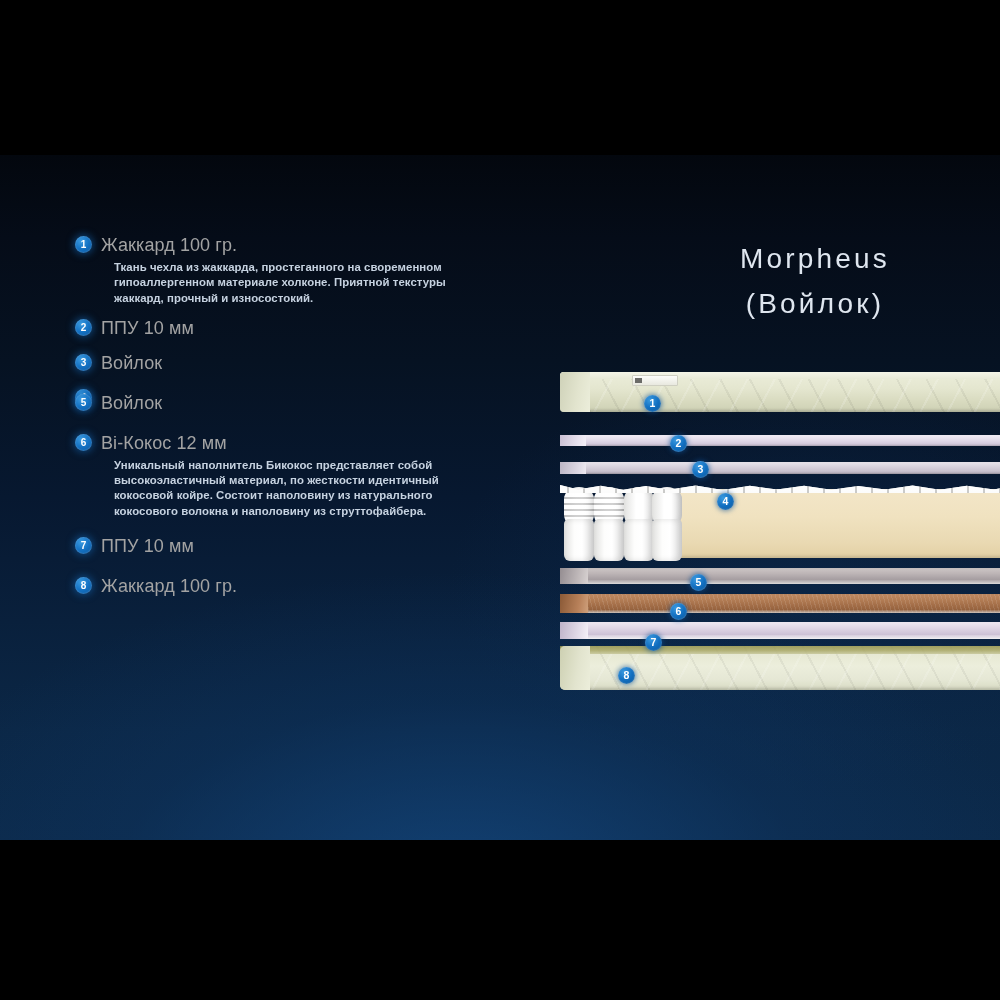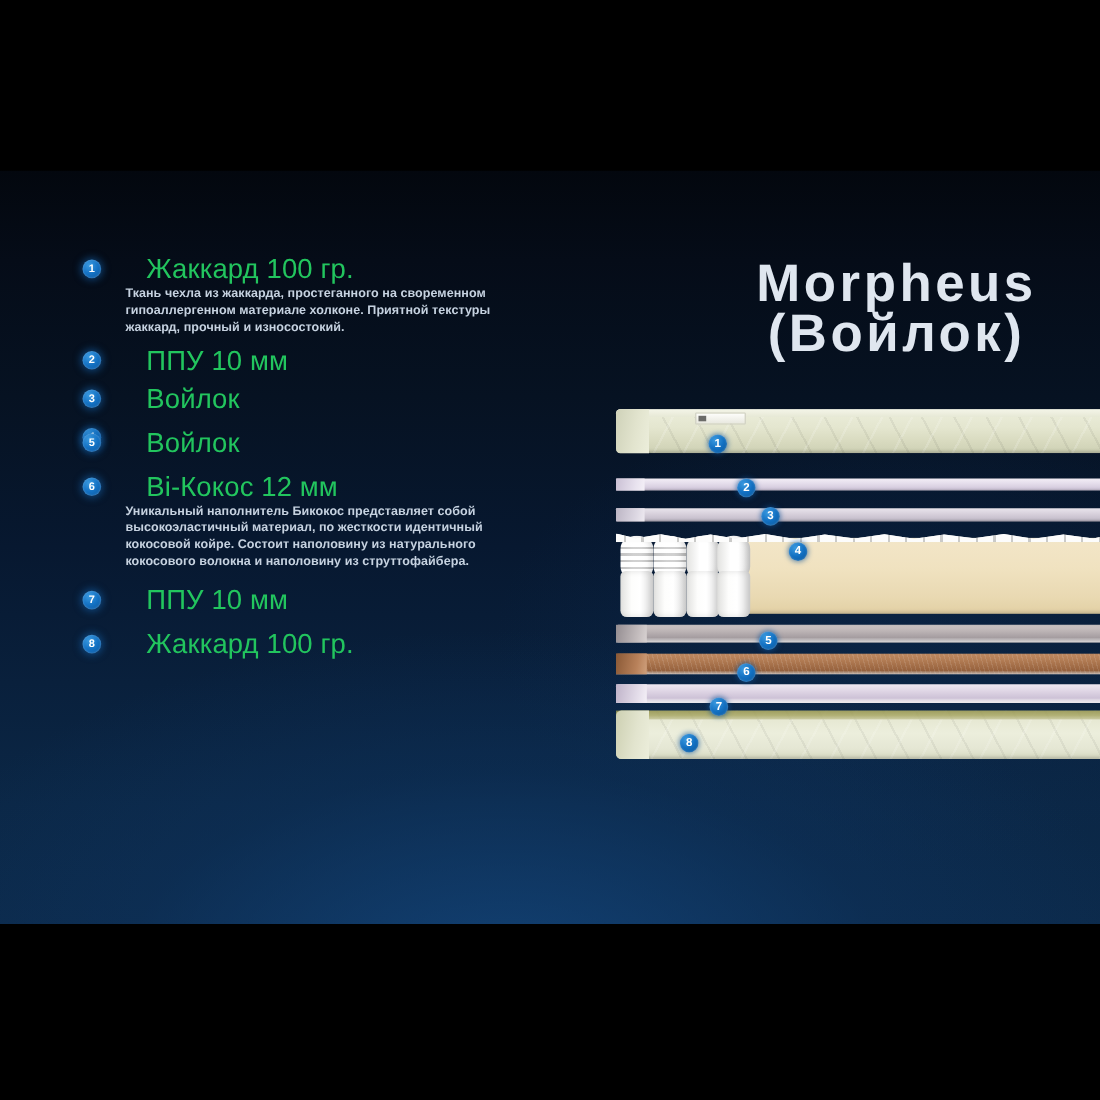--- a/index.html
+++ b/index.html
@@ -26,35 +26,35 @@
   
   #layer-list{position:absolute;left:75px;top:232px;width:420px;}
   .layer-item{position:relative;margin-bottom:2px;}
   .badge{
     position:absolute;left:0;width:17px;height:17px;border-radius:50%;
     background:radial-gradient(circle at 36% 30%, #3a9ae0 0%, #1472c4 48%, #0a549a 100%);
     box-shadow:0 0 7px 2px rgba(18,96,170,.55), inset 0 0 2px rgba(255,255,255,.35);
     color:#fff;font-size:10px;line-height:17px;text-align:center;font-weight:600;
   }
   .layer-head{
-    margin-left:58px;color:#22c55e;font-size:25px;font-weight:400;
+    margin-left:26px;color:#a3a3a3;font-size:18px;font-weight:400;
     letter-spacing:.1px;line-height:26px;white-space:nowrap;
   }
   .layer-body{
     margin-left:39px;color:#c6d2e0;font-size:11.4px;line-height:15.3px;
     letter-spacing:.05px;font-weight:600;max-width:378px;margin-top:2px;
   }
   .b-1 .badge{top:4px;}
   .gap-s{margin-bottom:9px;}
   .gap-m{margin-bottom:14px;}
 
   
   #title{
     position:absolute;left:640px;top:236px;width:350px;text-align:center;
-    color:#dfe6ef;font-size:48px;font-weight:700;letter-spacing:3.2px;line-height:45px;
+    color:#dfe6ef;font-size:28px;font-weight:400;letter-spacing:3.2px;line-height:45px;
   }
   #title .t2{display:block;}
 
   
   #mattress{position:absolute;left:560px;top:372px;width:450px;height:330px;}
   .slab{position:absolute;left:0;width:452px;}
   .slab .face{position:absolute;left:0;top:0;width:452px;height:100%;
     border-radius:2px 0 0 2px;}
   .slab .edge{position:absolute;left:0;top:0;width:34px;height:100%;}
   .numdot{

